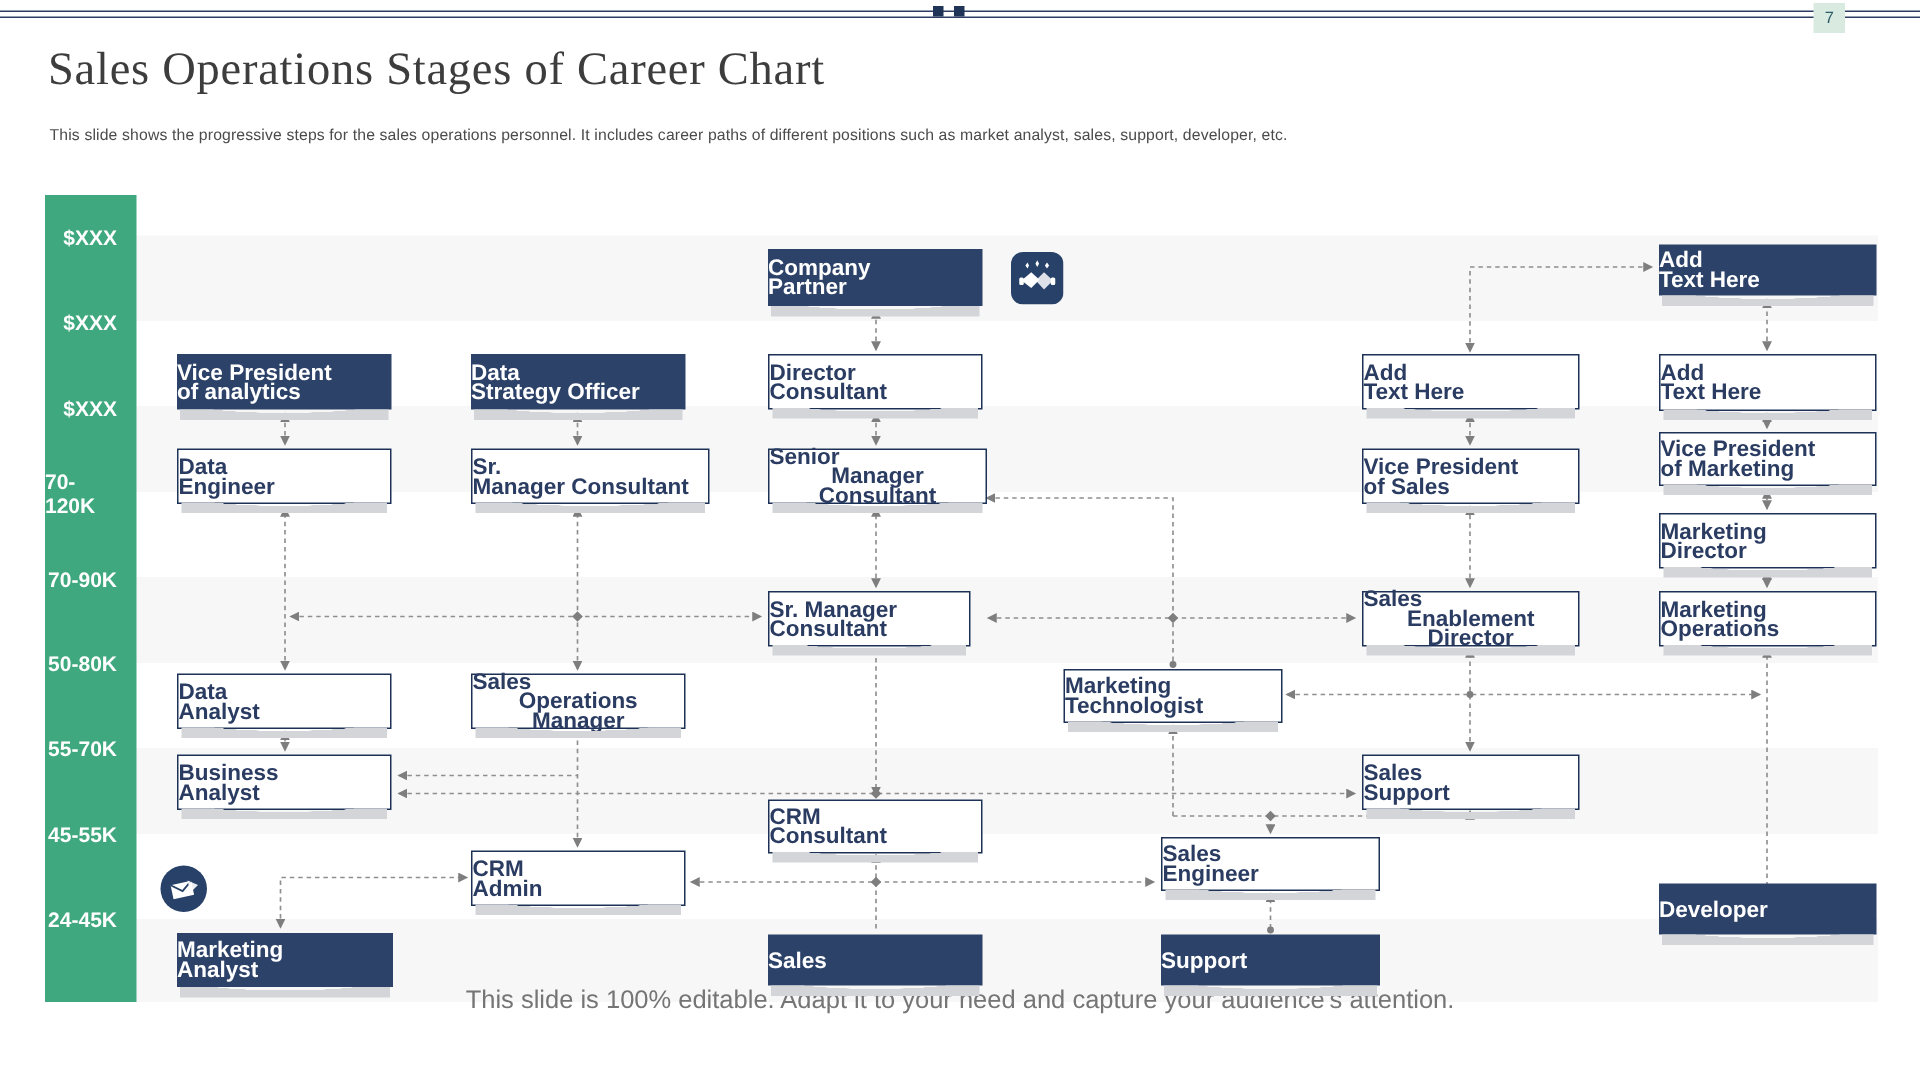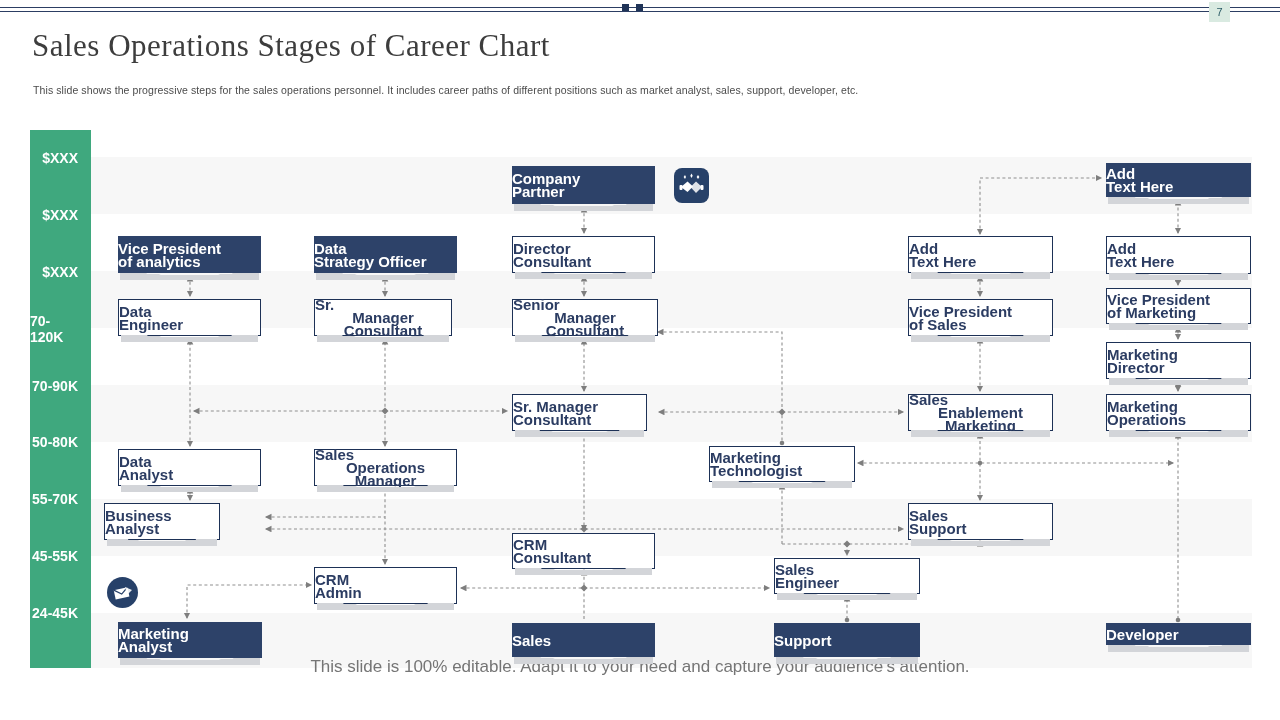--- a/index.html
+++ b/index.html
@@ -143,21 +143,21 @@
       <span>Text Here</span>
     </div>
   <div class="node light" style="left:1106px;top:236px;width:145px;height:38px">
       <span>Add</span>
       <span>Text Here</span>
     </div>
   <div class="node light" style="left:118px;top:299px;width:143px;height:37px">
       <span>Data</span>
       <span>Engineer</span>
     </div>
-  <div class="node light" style="left:314px;top:299px;width:138px;height:37px">
+  <div class="node light" style="left:314px;top:299px;width:159px;height:37px">
       <span>Sr.</span>
       <span>Manager Consultant</span>
     </div>
   <div class="node light" style="left:512px;top:299px;width:146px;height:37px">
       <span>Senior</span>
       <span>Manager Consultant</span>
     </div>
   <div class="node light" style="left:908px;top:299px;width:145px;height:37px">
       <span>Vice President</span>
       <span>of Sales</span>
@@ -169,39 +169,39 @@
   <div class="node light" style="left:1106px;top:342px;width:145px;height:37px">
       <span>Marketing</span>
       <span>Director</span>
     </div>
   <div class="node light" style="left:512px;top:394px;width:135px;height:37px">
       <span>Sr. Manager</span>
       <span>Consultant</span>
     </div>
   <div class="node light" style="left:908px;top:394px;width:145px;height:37px">
       <span>Sales</span>
-      <span>Enablement Marketing</span>
+      <span>Enablement Director</span>
     </div>
   <div class="node light" style="left:1106px;top:394px;width:145px;height:37px">
       <span>Marketing</span>
       <span>Operations</span>
     </div>
   <div class="node light" style="left:118px;top:449px;width:143px;height:37px">
       <span>Data</span>
       <span>Analyst</span>
     </div>
   <div class="node light" style="left:314px;top:449px;width:143px;height:37px">
       <span>Sales</span>
       <span>Operations Manager</span>
     </div>
   <div class="node light" style="left:709px;top:446px;width:146px;height:36px">
       <span>Marketing</span>
       <span>Technologist</span>
     </div>
-  <div class="node light" style="left:104px;top:503px;width:116px;height:37px">
+  <div class="node light" style="left:118px;top:503px;width:143px;height:37px">
       <span>Business</span>
       <span>Analyst</span>
     </div>
   <div class="node light" style="left:908px;top:503px;width:145px;height:37px">
       <span>Sales</span>
       <span>Support</span>
     </div>
   <div class="node light" style="left:512px;top:533px;width:143px;height:36px">
       <span>CRM</span>
       <span>Consultant</span>
@@ -217,21 +217,21 @@
   <div class="node dark" style="left:118px;top:622px;width:144px;height:36px">
       <span>Marketing</span>
       <span>Analyst</span>
     </div>
   <div class="node dark" style="left:512px;top:623px;width:143px;height:34px">
       <span>Sales</span>
     </div>
   <div class="node dark" style="left:774px;top:623px;width:146px;height:34px">
       <span>Support</span>
     </div>
-  <div class="node dark" style="left:1106px;top:623px;width:145px;height:22px">
+  <div class="node dark" style="left:1106px;top:589px;width:145px;height:34px">
       <span>Developer</span>
     </div>
 
   <div class="icon-badge" style="left:674px;top:168px">
     <svg width="35" height="35" viewBox="0 0 35 35">
       <rect x="0" y="0" width="35" height="35" rx="8" fill="#274169"></rect>
       <g fill="#ffffff">
         <path d="M11 7 L12 9 L11 11 L9.6 9 Z"></path>
         <path d="M17.5 5.5 L18.7 7.8 L17.5 10 L16.3 7.8 Z"></path>
         <path d="M24 7 L25.4 9 L24 11 L22.6 9 Z"></path>

